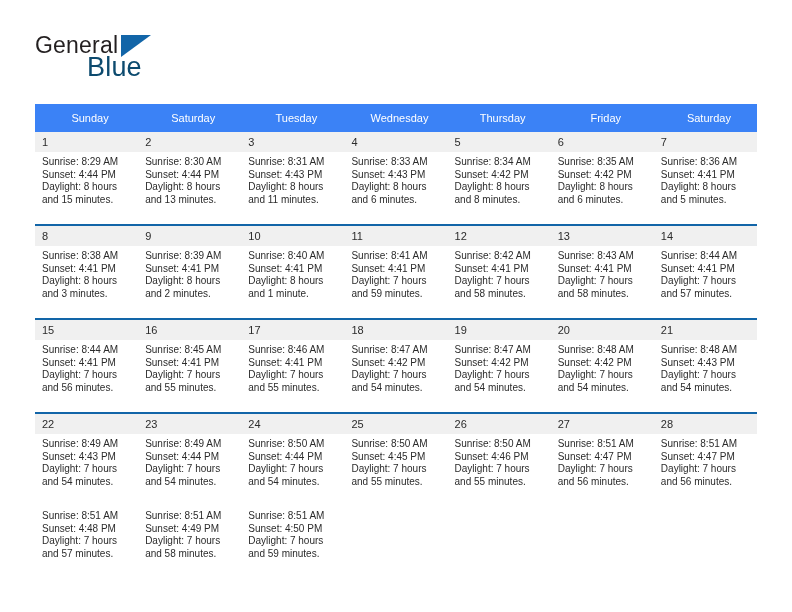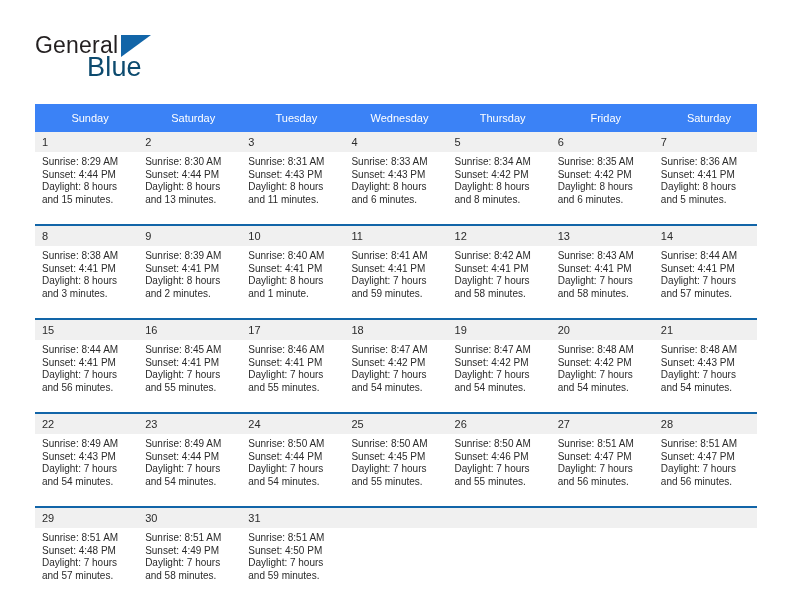--- a/index.html
+++ b/index.html
@@ -378,29 +378,20 @@
         </td>
         <td class="info-cell">
           <span class="info-line">Sunrise: 8:51 AM</span>
           <span class="info-line">Sunset: 4:47 PM</span>
           <span class="info-line">Daylight: 7 hours</span>
           <span class="info-line">and 56 minutes.</span>
         </td>
       </tr>
 
       <tr>
-        <td class="daynum-cell">29</td>
-        <td class="daynum-cell">30</td>
-        <td class="daynum-cell">31</td>
-        <td class="daynum-cell empty-num"></td>
-        <td class="daynum-cell empty-num"></td>
-        <td class="daynum-cell empty-num"></td>
-        <td class="daynum-cell empty-num"></td>
-      </tr>
-      <tr>
         <td class="info-cell">
           <span class="info-line">Sunrise: 8:51 AM</span>
           <span class="info-line">Sunset: 4:48 PM</span>
           <span class="info-line">Daylight: 7 hours</span>
           <span class="info-line">and 57 minutes.</span>
         </td>
         <td class="info-cell">
           <span class="info-line">Sunrise: 8:51 AM</span>
           <span class="info-line">Sunset: 4:49 PM</span>
           <span class="info-line">Daylight: 7 hours</span>

